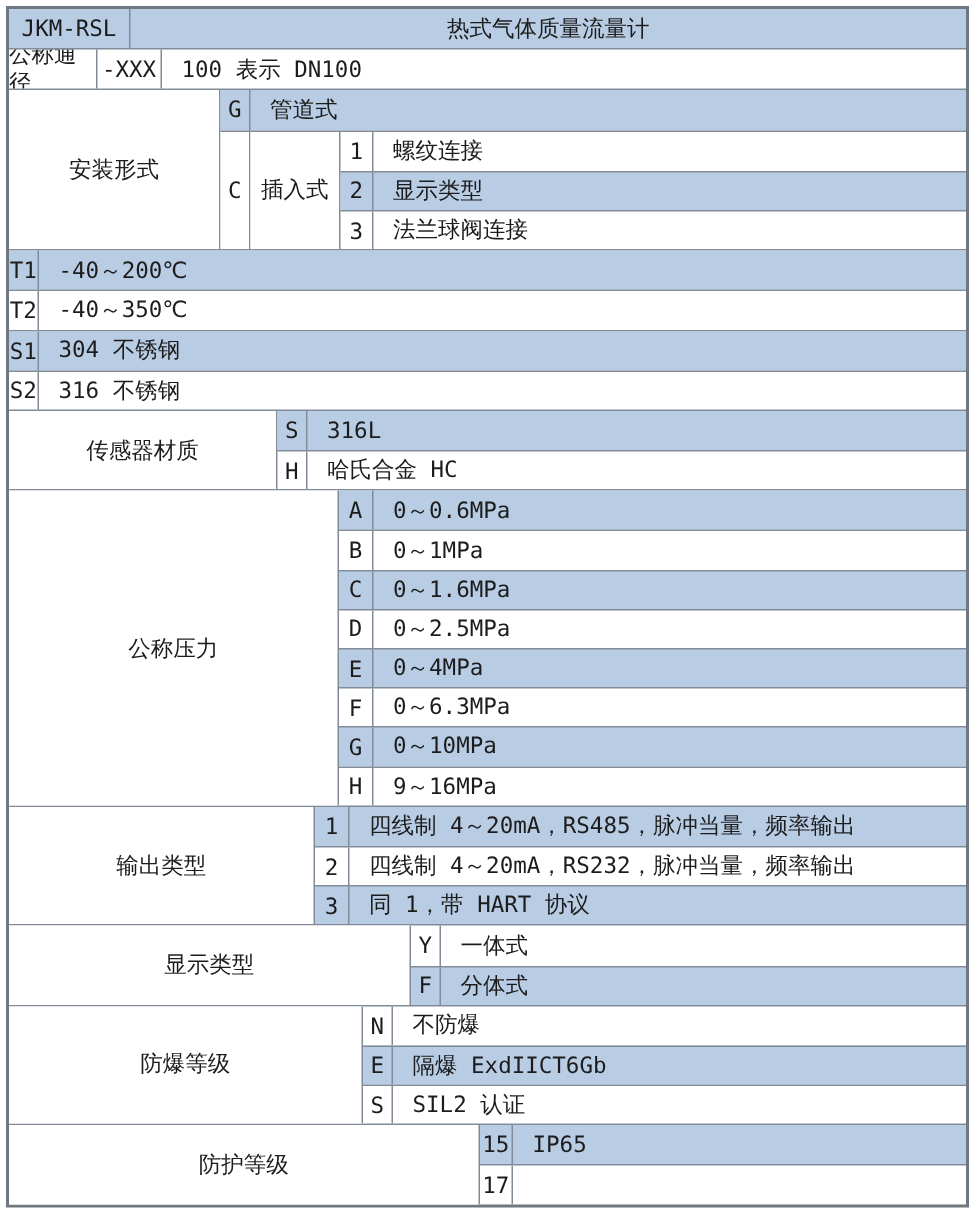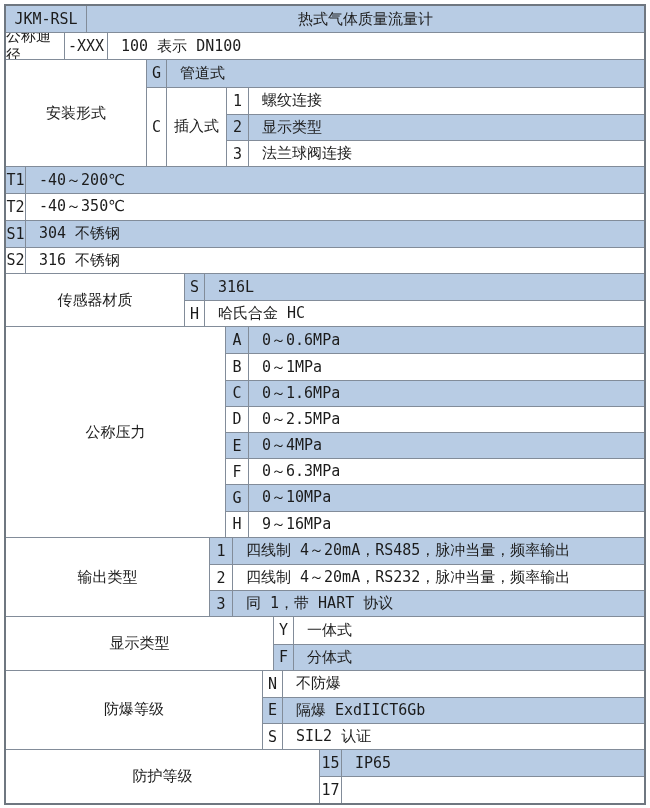--- a/index.html
+++ b/index.html
@@ -197,21 +197,21 @@
         <div class="cnt">一体式</div>
       </div>
       <div class="row b">
         <div class="code" style="width:20px">F</div>
         <div class="cnt">分体式</div>
       </div>
     </div>
   </div>
 
   <div class="section">
-    <div class="lbl" style="width:257px">防爆等级</div>
+    <div class="lbl" style="width:236px">防爆等级</div>
     <div class="rows">
       <div class="row">
         <div class="code" style="width:20px">N</div>
         <div class="cnt">不防爆</div>
       </div>
       <div class="row b">
         <div class="code" style="width:20px">E</div>
         <div class="cnt">隔爆 ExdIICT6Gb</div>
       </div>
       <div class="row">

